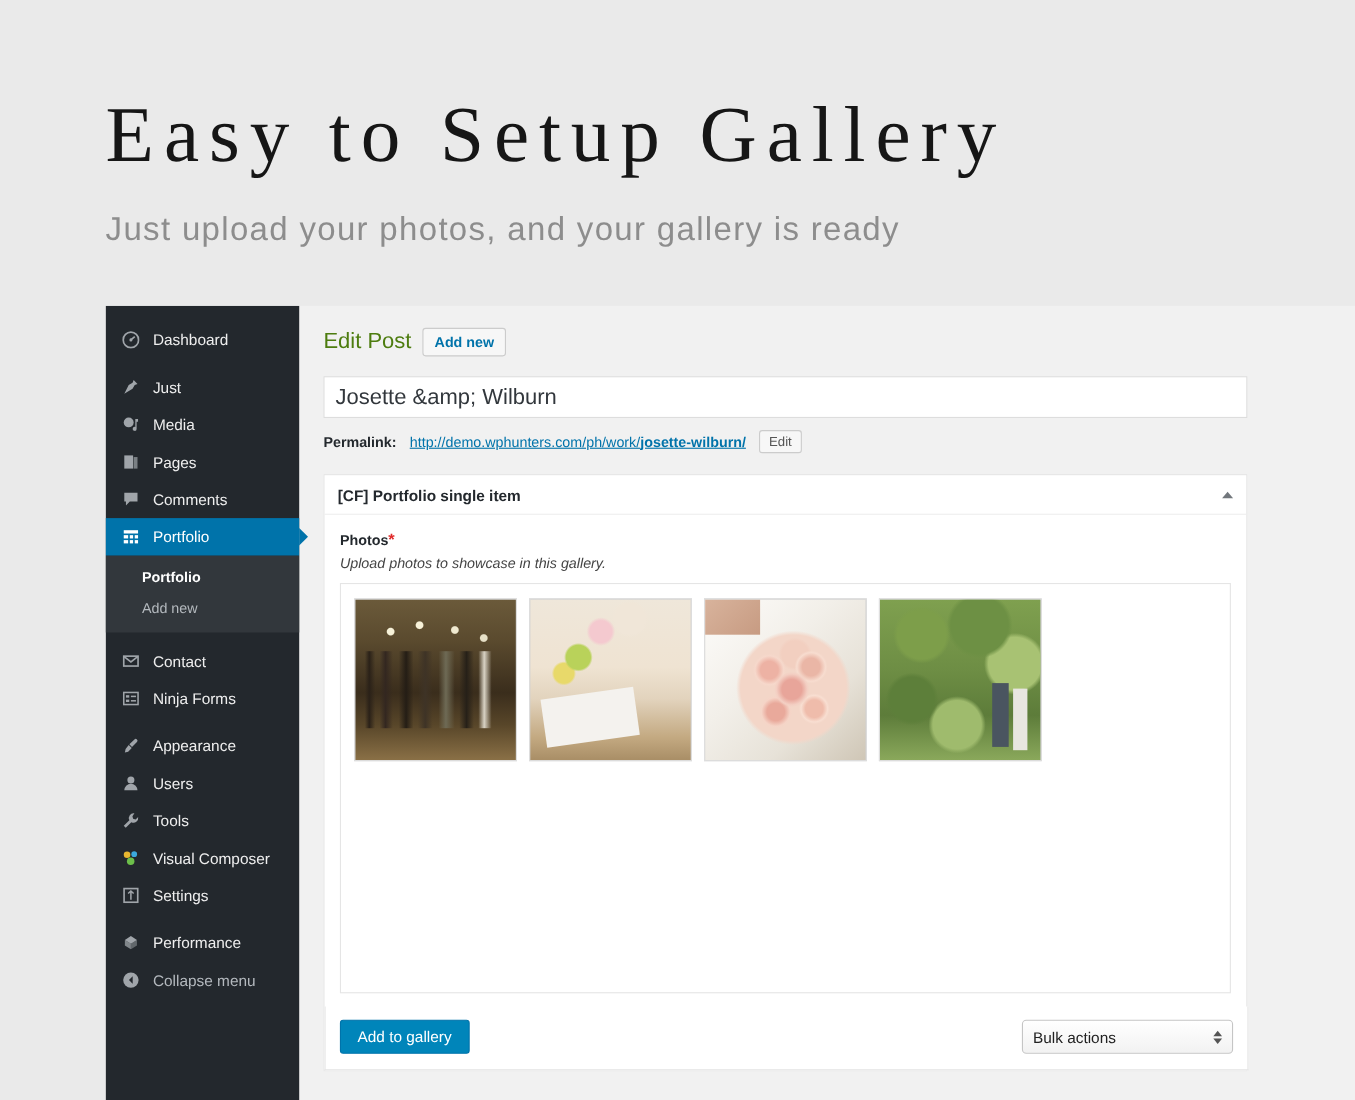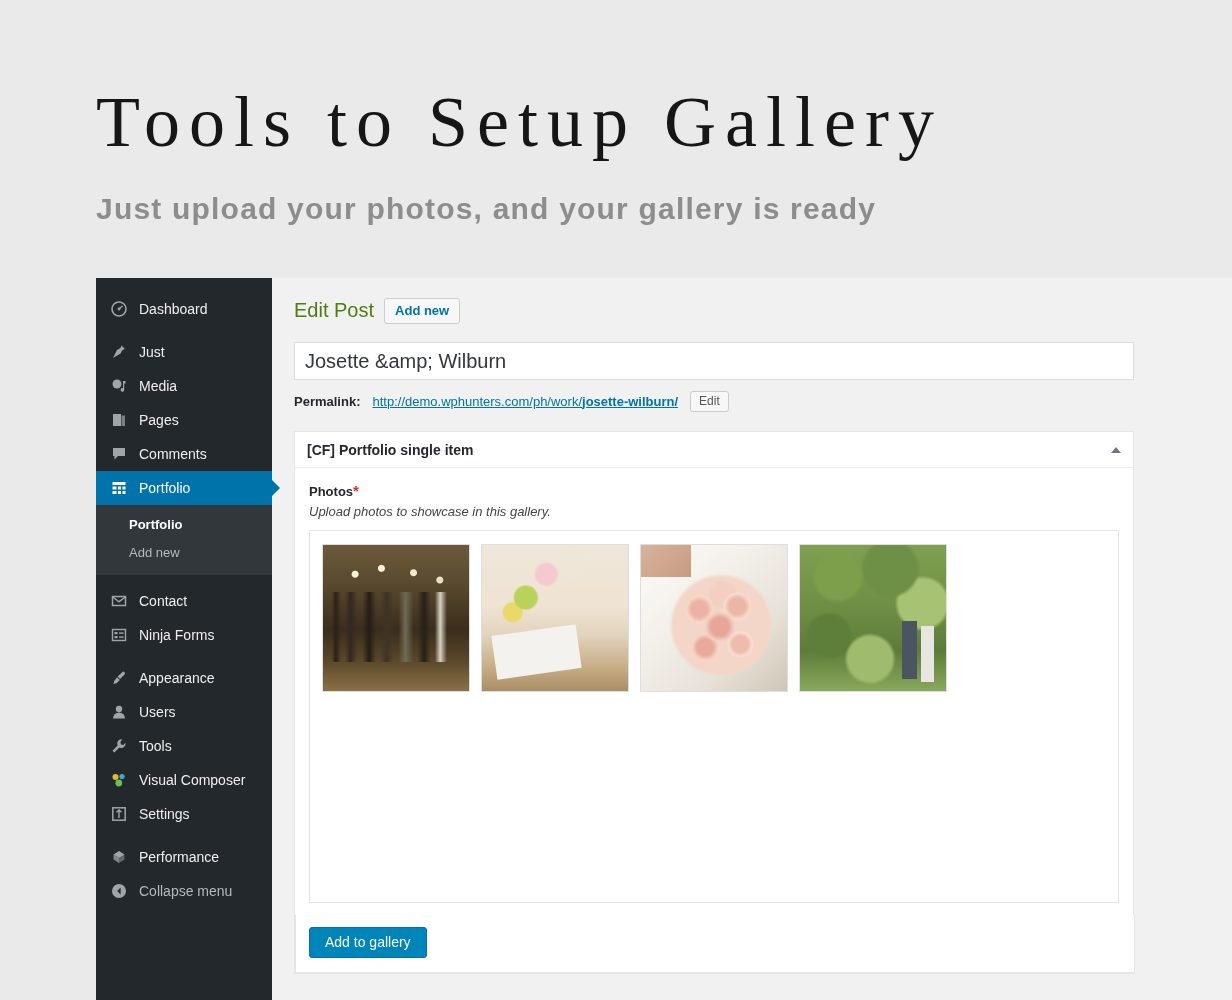--- a/index.html
+++ b/index.html
@@ -17,21 +17,21 @@
     font-size: 72px;
     font-weight: 400;
     color: #161616;
     letter-spacing: 9px;
     line-height: 1.0;
     white-space: nowrap;
   }
   #hero-sub {
     margin-top: 34px;
     font-size: 30px;
-    font-weight: 700;
+    font-weight: 400;
     color: #8d8d8d;
     letter-spacing: 1.2px;
     white-space: nowrap;
   }
 
   
   #admin {
     position: absolute;
     left: 96px; top: 278px;
     width: 1136px; height: 722px;
@@ -271,21 +271,21 @@
   .updown .u, .updown .d {
     width: 0; height: 0; border-style: solid;
   }
   .updown .u { border-width: 0 4px 5px 4px; border-color: transparent transparent #555 transparent; }
   .updown .d { border-width: 5px 4px 0 4px; border-color: #555 transparent transparent transparent; }
 </style>
 </head>
 <body>
 
 <div id="hero">
-  <div id="hero-title">Tools to Setup Gallery</div>
+  <div id="hero-title">Easy to Setup Gallery</div>
   <div id="hero-sub">Just upload your photos, and your gallery is ready</div>
 </div>
 
 <div id="admin">
 
   <div id="sidebar">
 
     <div class="menu-item">
       <span class="ico">
         <svg width="16" height="16" viewBox="0 0 16 16">
@@ -495,17 +495,24 @@
               </div>
             <div class="thumb t4">
                 <i></i>
               </div>
           </div>
         </div>
       </div>
 
       <div id="gallery-foot">
         <span id="add-to-gallery">Add to gallery</span>
+        <span id="bulk-actions">
+          <span>Bulk actions</span>
+          <span class="updown">
+              <i class="u"></i>
+              <i class="d"></i>
+            </span>
+        </span>
       </div>
     </div>
 
   </div>
 </div>
 
 </body></html>

